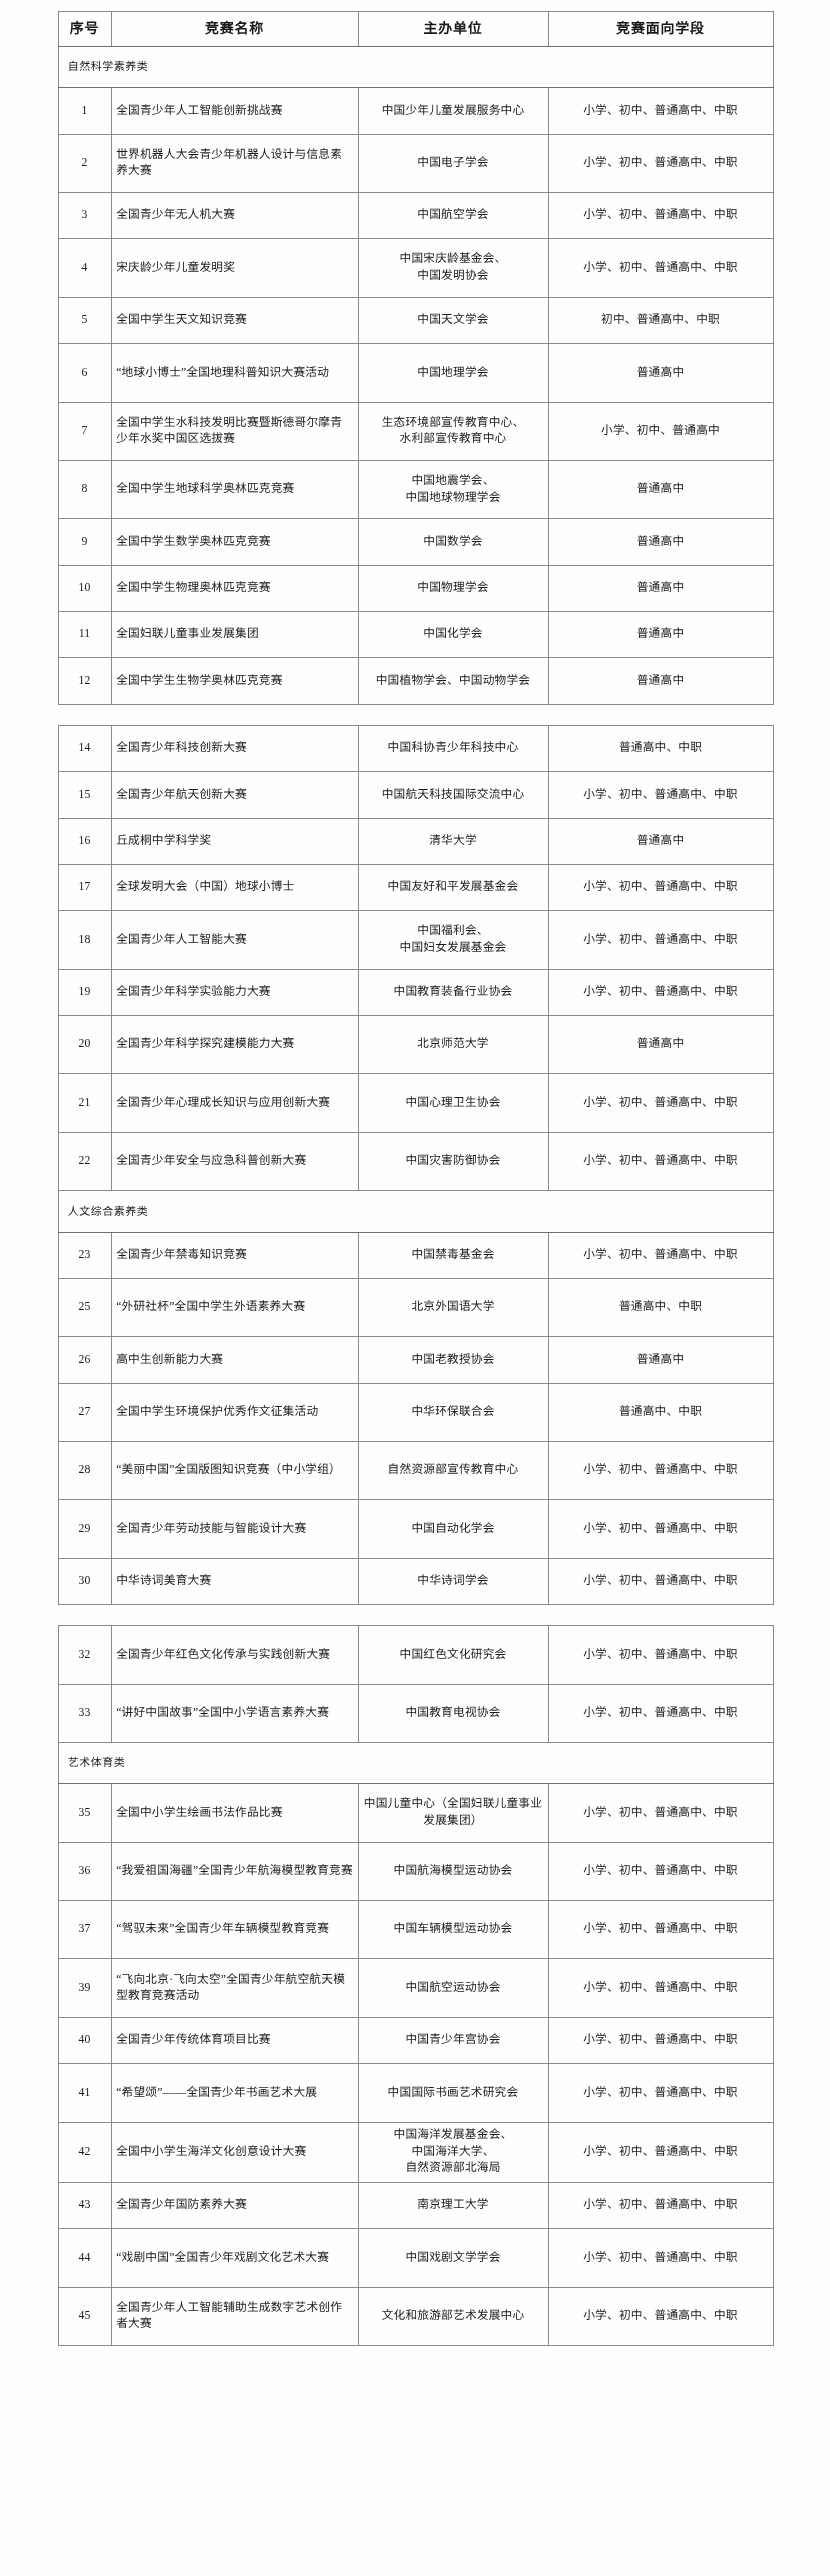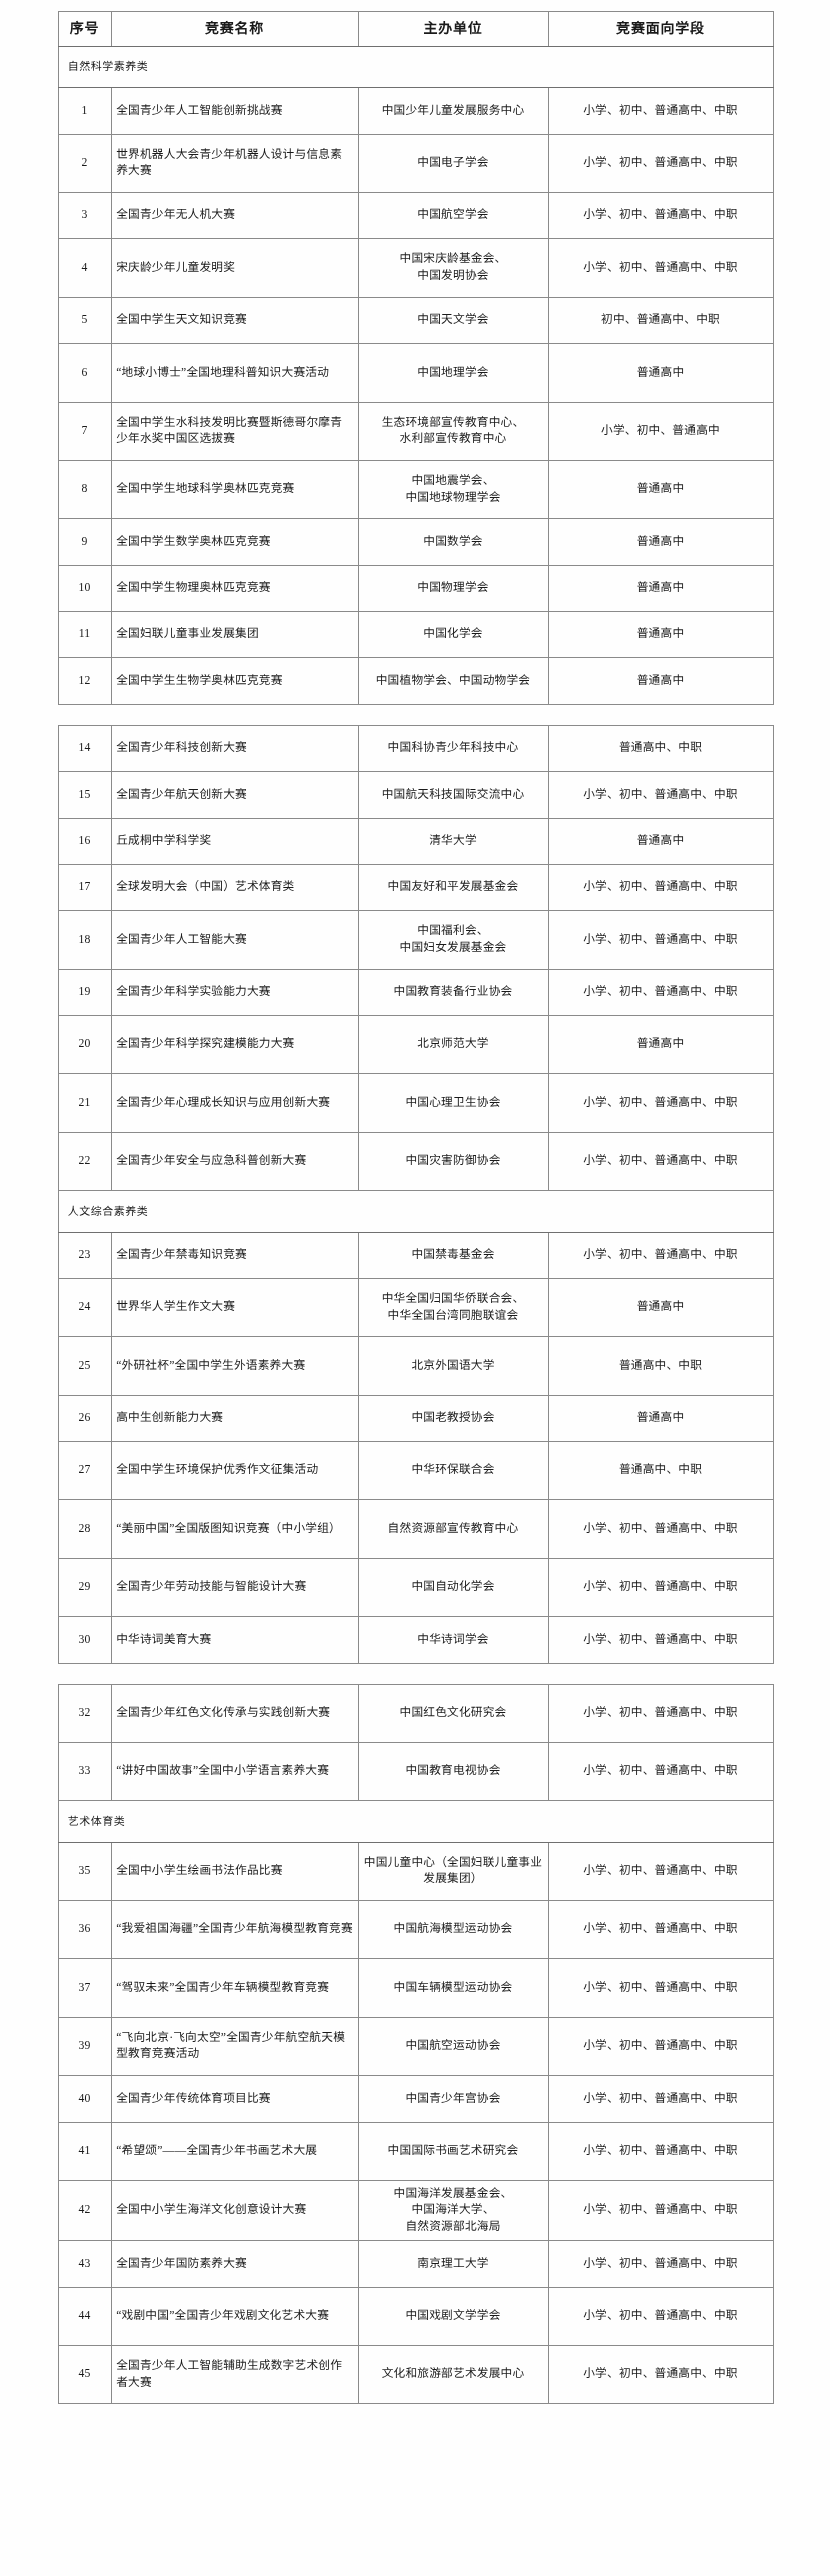--- a/index.html
+++ b/index.html
@@ -210,21 +210,21 @@
             <td class="stage nowrap-cell">小学、初中、普通高中、中职</td>
           </tr>
           <tr class="data-row">
             <td class="no nowrap-cell">16</td>
             <td class="name nowrap-cell">丘成桐中学科学奖</td>
             <td class="org nowrap-cell">清华大学</td>
             <td class="stage nowrap-cell">普通高中</td>
           </tr>
           <tr class="data-row">
             <td class="no nowrap-cell">17</td>
-            <td class="name nowrap-cell">全球发明大会（中国）艺术体育类</td>
+            <td class="name nowrap-cell">全球发明大会（中国）地球小博士</td>
             <td class="org nowrap-cell">中国友好和平发展基金会</td>
             <td class="stage nowrap-cell">小学、初中、普通高中、中职</td>
           </tr>
           <tr class="data-row tall">
             <td class="no nowrap-cell">18</td>
             <td class="name nowrap-cell">全国青少年人工智能大赛</td>
             <td class="org nowrap-cell">中国福利会、
 中国妇女发展基金会</td>
             <td class="stage nowrap-cell">小学、初中、普通高中、中职</td>
           </tr>
@@ -253,27 +253,20 @@
             <td class="stage nowrap-cell">小学、初中、普通高中、中职</td>
           </tr>
           <tr class="section-row">
             <td colspan="4">人文综合素养类</td>
           </tr>
           <tr class="data-row">
             <td class="no nowrap-cell">23</td>
             <td class="name nowrap-cell">全国青少年禁毒知识竞赛</td>
             <td class="org nowrap-cell">中国禁毒基金会</td>
             <td class="stage nowrap-cell">小学、初中、普通高中、中职</td>
-          </tr>
-          <tr class="data-row tall">
-            <td class="no nowrap-cell">24</td>
-            <td class="name nowrap-cell">世界华人学生作文大赛</td>
-            <td class="org nowrap-cell">中华全国归国华侨联合会、
-中华全国台湾同胞联谊会</td>
-            <td class="stage nowrap-cell">普通高中</td>
           </tr>
           <tr class="data-row tall">
             <td class="no nowrap-cell">25</td>
             <td class="name nowrap-cell">“外研社杯”全国中学生外语素养大赛</td>
             <td class="org nowrap-cell">北京外国语大学</td>
             <td class="stage nowrap-cell">普通高中、中职</td>
           </tr>
           <tr class="data-row">
             <td class="no nowrap-cell">26</td>
             <td class="name nowrap-cell">高中生创新能力大赛</td>

